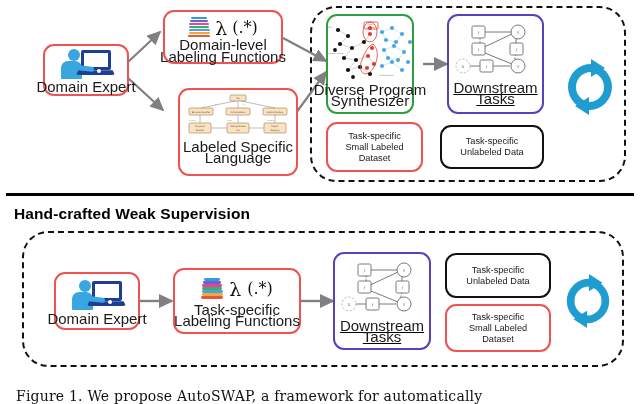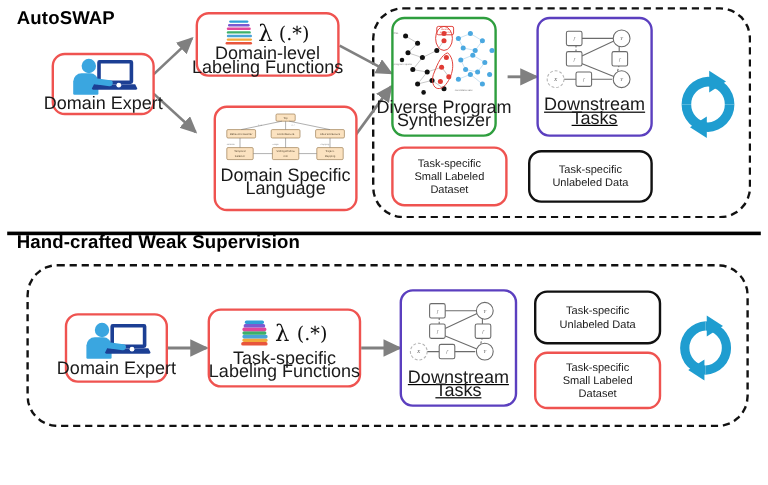--- a/index.html
+++ b/index.html
@@ -69,21 +69,20 @@
   .caption{position:absolute;font-family:"DejaVu Serif","Liberation Serif",serif;
            font-size:14px;color:#111;white-space:nowrap;letter-spacing:.2px;}
 </style>
 </head>
 <body>
 
 <div class="fig">
 
   <div class="abs" style="left:0;top:0;width:640px;height:193px;">
 
-    <div class="abs paneltitle" style="left:14px;top:8px;">AutoSWAP</div>
 
     <div class="abs dashbox" style="left:310px;top:6px;width:316px;height:176px;"></div>
 
     <svg class="arrowsvg" width="640" height="193">
       <defs>
         <marker id="ahG" markerWidth="7" markerHeight="7" refX="5.6" refY="3" orient="auto">
           <path d="M0,0 L6.4,3 L0,6 z" fill="#808080"></path>
         </marker>
       </defs>
 
@@ -162,21 +161,21 @@
             <text x="92" y="36.5">Mapping</text>
         </g>
         <g fill="#888" font-size="1.7" font-family="DejaVu Sans, sans-serif">
           <text x="32" y="11">0..1</text>
             <text x="60" y="11">0..*</text>
           <text x="6" y="27">selector</text>
             <text x="44" y="27">usage</text>
           <text x="84" y="27">mapping</text>
         </g>
       </svg>
-      <div class="nlabel" style="margin-top:5px;">Domain Specific</div>
+      <div class="nlabel" style="margin-top:5px;">Labeled Specific</div>
       <div class="nlabel">Language</div>
     </div>
 
     <div class="abs node green" style="left:326px;top:14px;width:88px;height:100px;justify-content:flex-start;padding-top:4px;">
       <svg class="mini" width="88" height="64" viewBox="0 0 88 64">
         <g stroke="#9a9a9a" stroke-width=".45" fill="none">
           <path d="M12,10 L22,16 L14,24 L26,28 L18,38 L30,40 L22,50 L34,47"></path>
           <path d="M26,28 L38,22 L44,14"></path>
             <path d="M30,40 L42,36 L48,44"></path>
           <path d="M34,47 L44,54"></path>
@@ -303,21 +302,21 @@
           <path d="M7,29 A23,23 0 0,1 29,6 L29,14 A15,15 0 0,0 15,29 Z"></path>
           <polygon points="30,1 30,19 44,10"></polygon>
           <polygon points="28,57 28,39 14,48"></polygon>
         </g>
       </svg>
     </div>
   </div>
 
   <div class="abs divider" style="left:6px;top:193px;width:628px;"></div>
 
-  <div class="abs" style="left:0;top:185px;width:592px;height:180px;">
+  <div class="abs" style="left:0;top:196px;width:592px;height:180px;">
 
     <div class="abs paneltitle" style="left:14px;top:10px;">Hand-crafted Weak Supervision</div>
 
     <div class="abs dashbox" style="left:22px;top:35px;width:602px;height:136px;"></div>
 
     <svg class="arrowsvg" width="640" height="180">
       <defs>
         <marker id="ahG2" markerWidth="7" markerHeight="7" refX="5.6" refY="3" orient="auto">
           <path d="M0,0 L6.4,3 L0,6 z" fill="#808080"></path>
         </marker>
@@ -413,14 +412,17 @@
           <path d="M51,29 A23,23 0 0,1 29,52 L29,44 A15,15 0 0,0 43,29 Z"></path>
           <path d="M29,52 A23,23 0 0,1 7,29 L15,29 A15,15 0 0,0 29,44 Z"></path>
           <path d="M7,29 A23,23 0 0,1 29,6 L29,14 A15,15 0 0,0 15,29 Z"></path>
           <polygon points="30,1 30,19 44,10"></polygon>
           <polygon points="28,57 28,39 14,48"></polygon>
         </g>
       </svg>
     </div>
   </div>
 
+  <div class="abs" style="left:0;top:388px;width:640px;height:16px;overflow:hidden;">
+    <div class="caption" style="left:16px;top:0px;">Figure 1.  We propose AutoSWAP, a framework for automatically</div>
+  </div>
 
 </div>
 
 </body></html>

